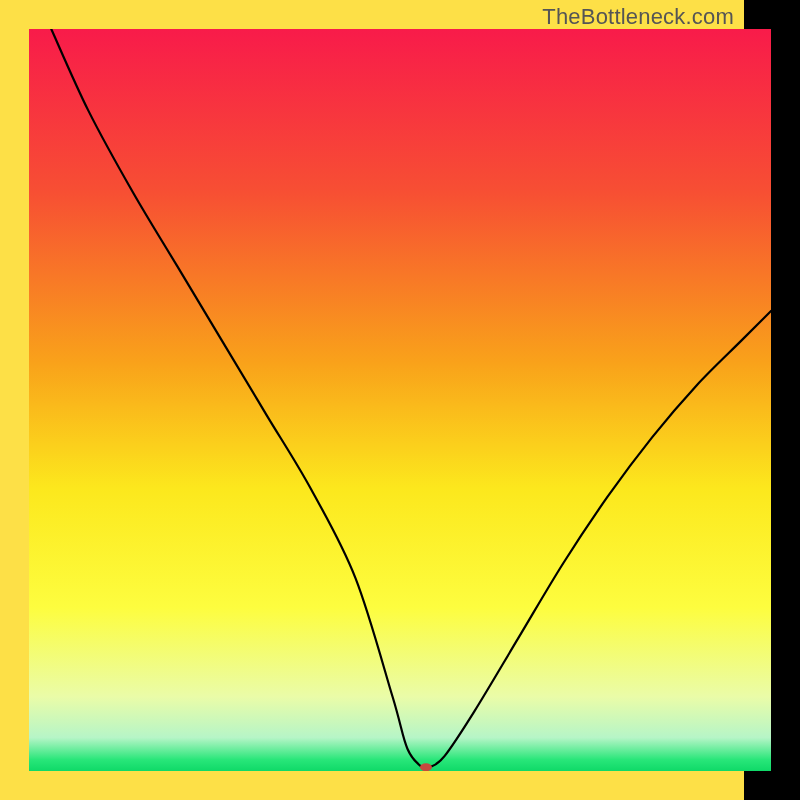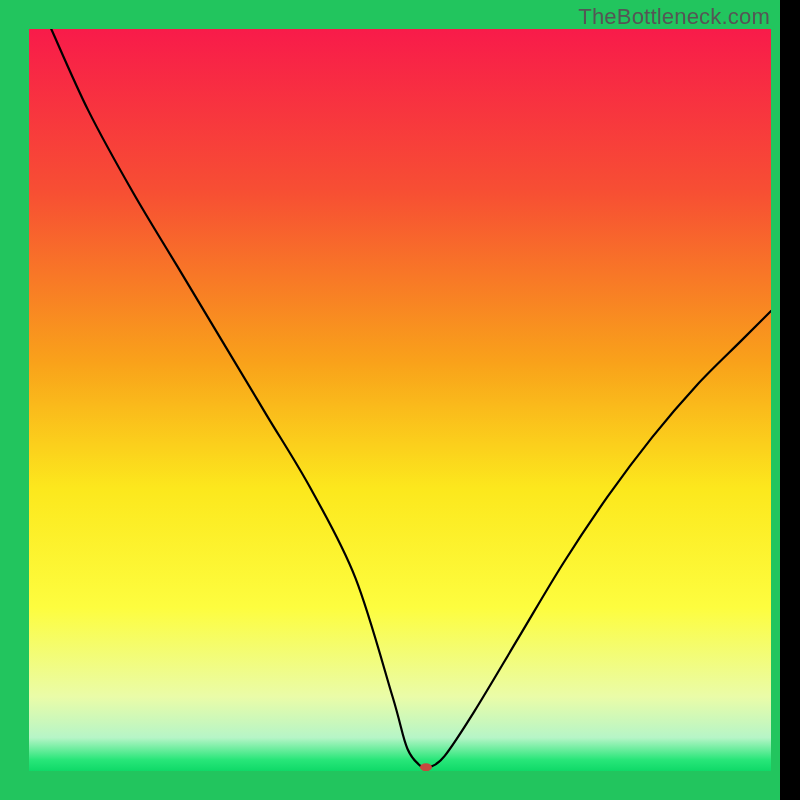--- a/index.html
+++ b/index.html
@@ -8,22 +8,21 @@
     width: 800px;
     height: 800px;
     background: #000;
     font-family: Arial, Helvetica, sans-serif;
     overflow: hidden;
   }
   .frame {
     position: relative;
     width: 744px;
     height: 800px;
-    background: #22c55e;
-    padding-left: 36px;
+    background: #fde047;
   }
   .watermark {
     position: absolute;
     top: 4px;
     right: 10px;
     color: #555;
     font-size: 22px;
     font-weight: 500;
     letter-spacing: 0.2px;
     z-index: 40;

